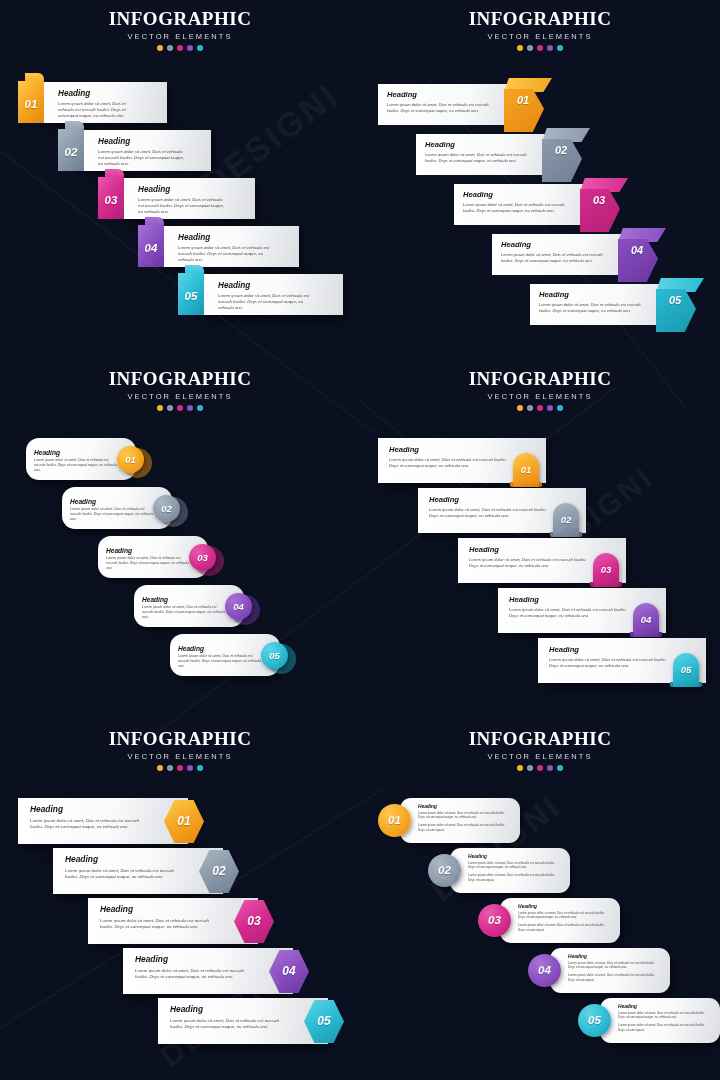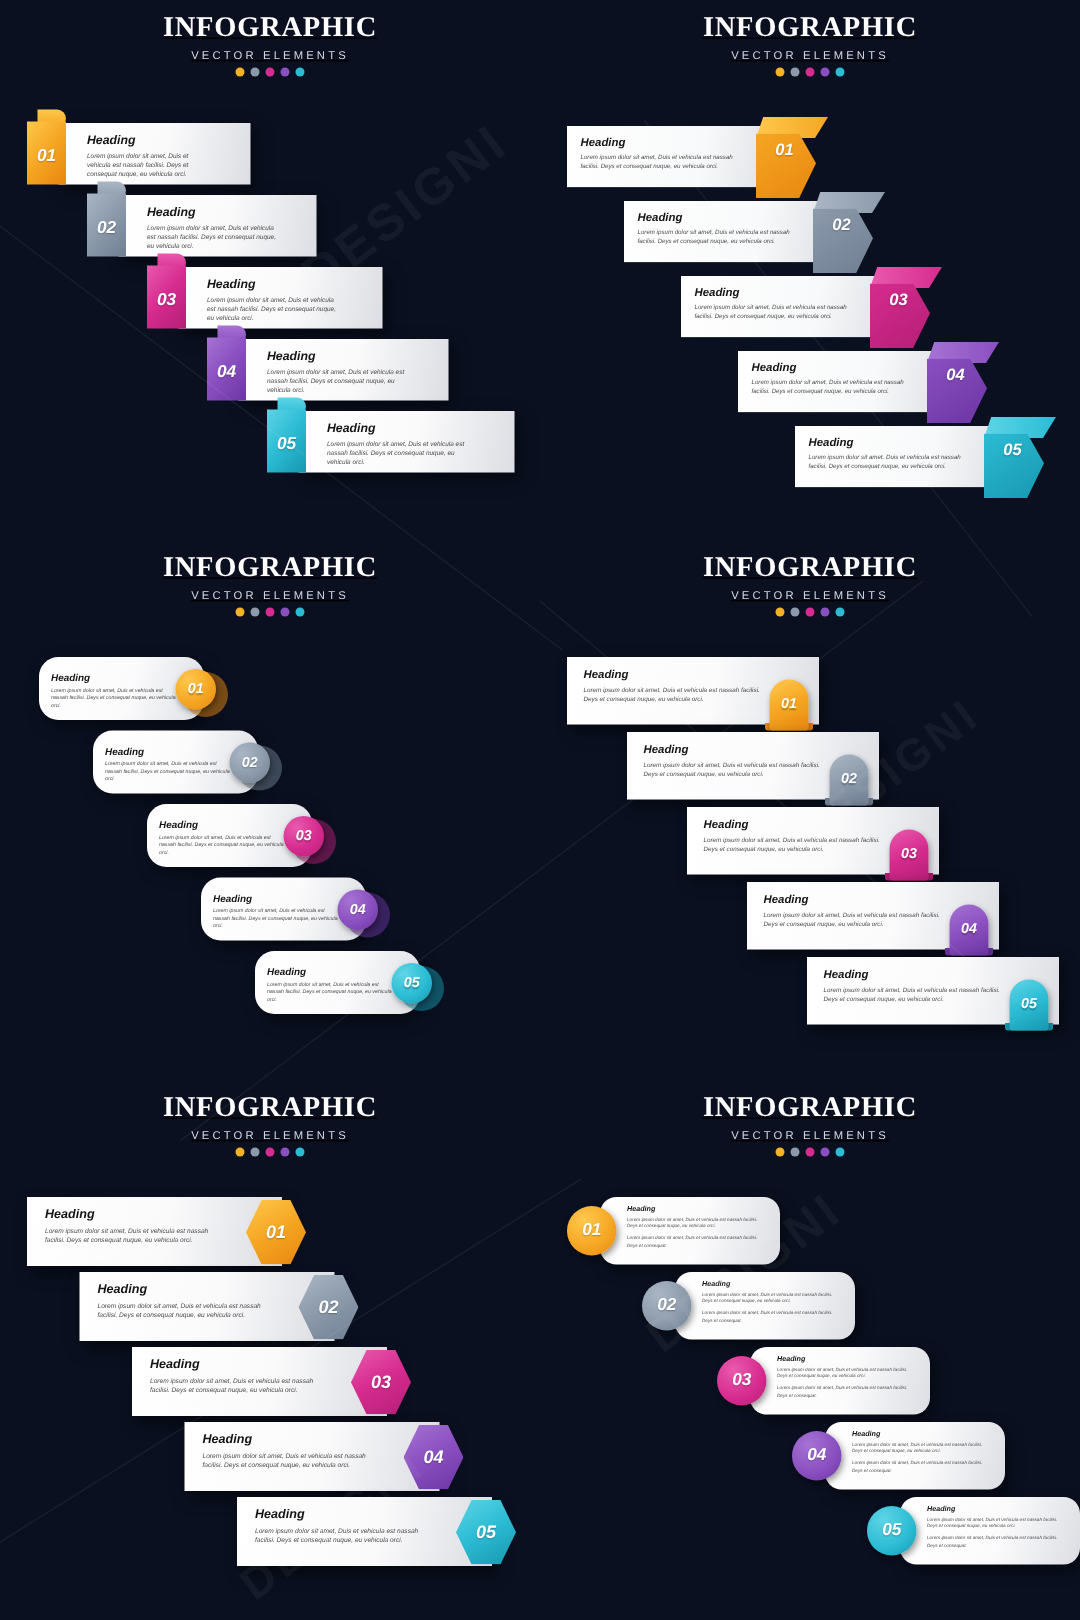--- a/index.html
+++ b/index.html
@@ -8,21 +8,21 @@
     width:720px; height:1080px;
     font-family:"Liberation Sans", sans-serif;
     overflow:hidden; position:relative;
   }
   .sheet{ position:absolute; inset:0; display:grid;
           grid-template-columns:360px 360px; grid-template-rows:360px 360px 360px; }
 
   .panel{ position:relative; overflow:hidden; background:#0a1020; }
 
   
-  .phead{ position:absolute; top:8px; left:0; right:0; text-align:center;text-decoration:underline; }
+  .phead{ position:absolute; top:8px; left:0; right:0; text-align:center; }
   .ptitle{ font-size:19px; font-weight:bold; letter-spacing:.5px; color:#ffffff;
            font-family:"Liberation Serif", serif; }
   .psub{ font-size:7.5px; letter-spacing:2.1px; color:#d6dae4; margin-top:2px; }
   .pdots{ margin-top:4px; display:flex; gap:4px; justify-content:center; }
   .pdots i{ width:6px; height:6px; border-radius:50%; display:block; }
 
   
   .hd{ font-weight:bold; font-style:italic; color:#141414; }
   .bd{ font-style:italic; color:#4b4b4b; line-height:1.45; }
   .num{ color:#fff; font-weight:bold; font-style:italic; text-align:center;

